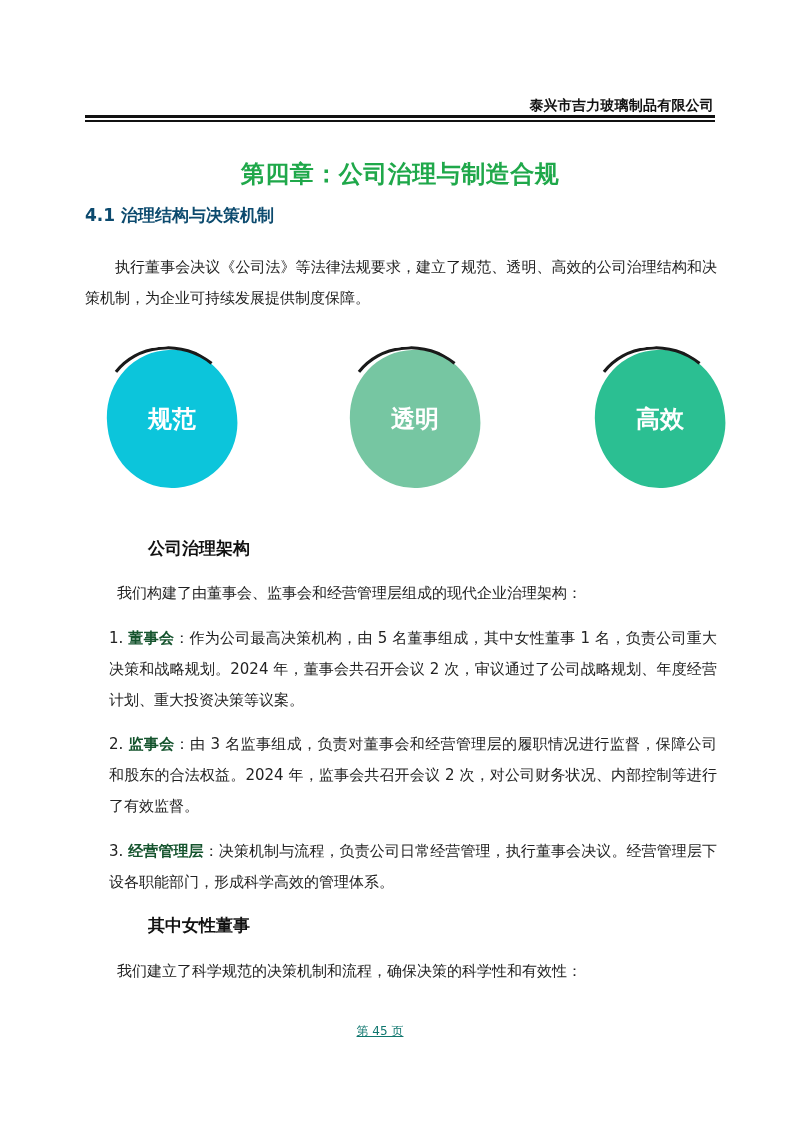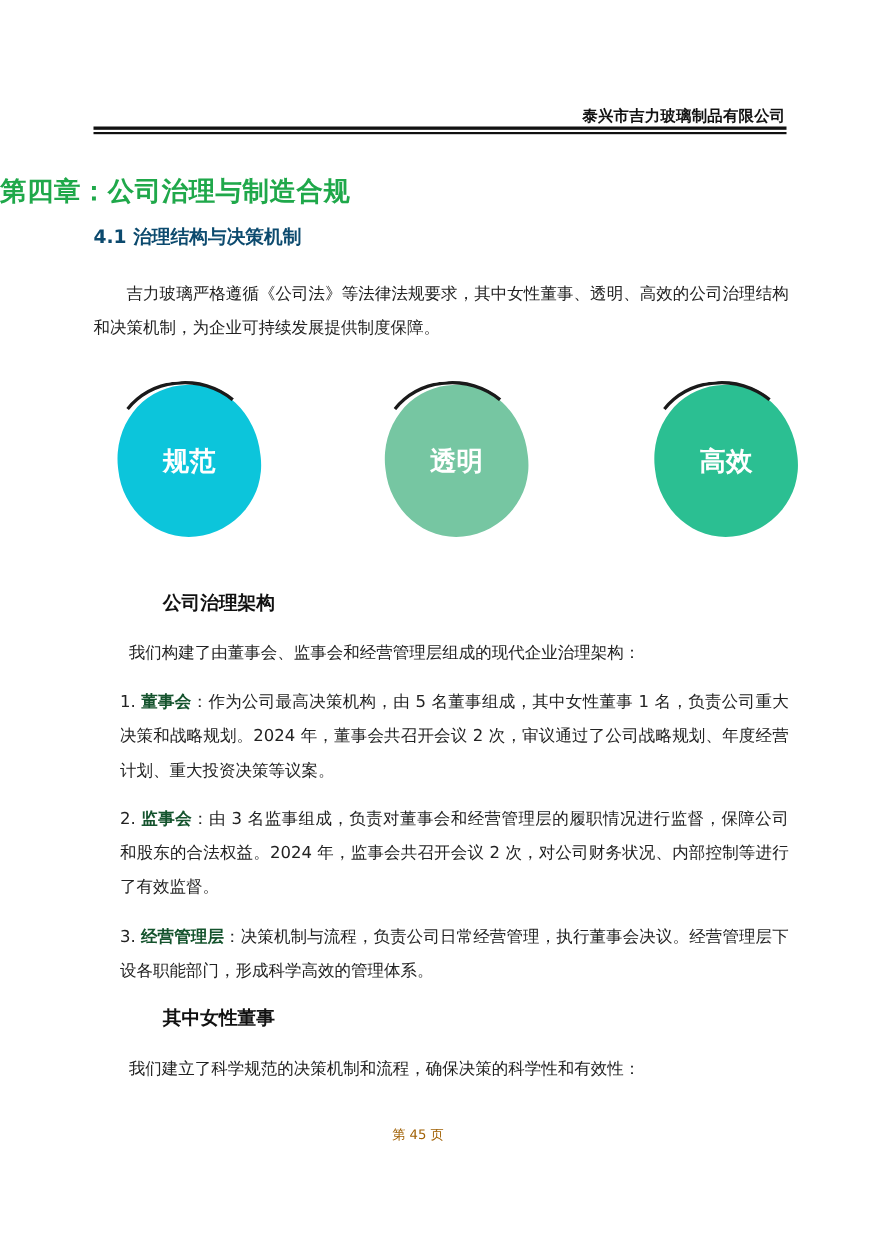--- a/index.html
+++ b/index.html
@@ -38,20 +38,21 @@
       width: 630px;
       top: 120px;
       height: 2px;
       background: #111;
     }
     .chapter-title {
       position: absolute;
       top: 158px;
       left: 0;
       width: 800px;
+      text-align: center;
       font-size: 24px;
       font-weight: bold;
       color: #1fa84a;
       letter-spacing: 0.5px;
     }
     .section-title {
       position: absolute;
       top: 204px;
       left: 85px;
       font-size: 17px;
@@ -137,37 +138,38 @@
       font-weight: bold;
       color: #14532d;
     }
     .page-number {
       position: absolute;
       top: 1023px;
       left: 0;
       width: 760px;
       text-align: center;
       font-size: 12px;
-      color: #a16207;
+      color: #0f766e;
+      text-decoration: underline;
     }
   </style>
 </head>
 <body>
 
 <div>
   <div class="header-company">泰兴市吉力玻璃制品有限公司</div>
   <div class="header-rule-thick"></div>
   <div class="header-rule-thin"></div>
 </div>
 
 <div class="chapter-title">第四章：公司治理与制造合规</div>
 
 <div class="section-title">4.1 治理结构与决策机制</div>
 
-<p class="intro-para" style="margin:0;">吉力玻璃严格遵循《公司法》等法律法规要求，其中女性董事、透明、高效的公司治理结构和决策机制，为企业可持续发展提供制度保障。</p>
+<p class="intro-para" style="margin:0;">执行董事会决议《公司法》等法律法规要求，建立了规范、透明、高效的公司治理结构和决策机制，为企业可持续发展提供制度保障。</p>
 
 <div class="badge-row">
   <div class="badge badge-1" style="background:#0cc5db;">
     <span class="badge-label">规范</span>
   </div>
   <div class="badge badge-2" style="background:#76c6a2;">
     <span class="badge-label">透明</span>
   </div>
   <div class="badge badge-3" style="background:#2bbf92;">
     <span class="badge-label">高效</span>

